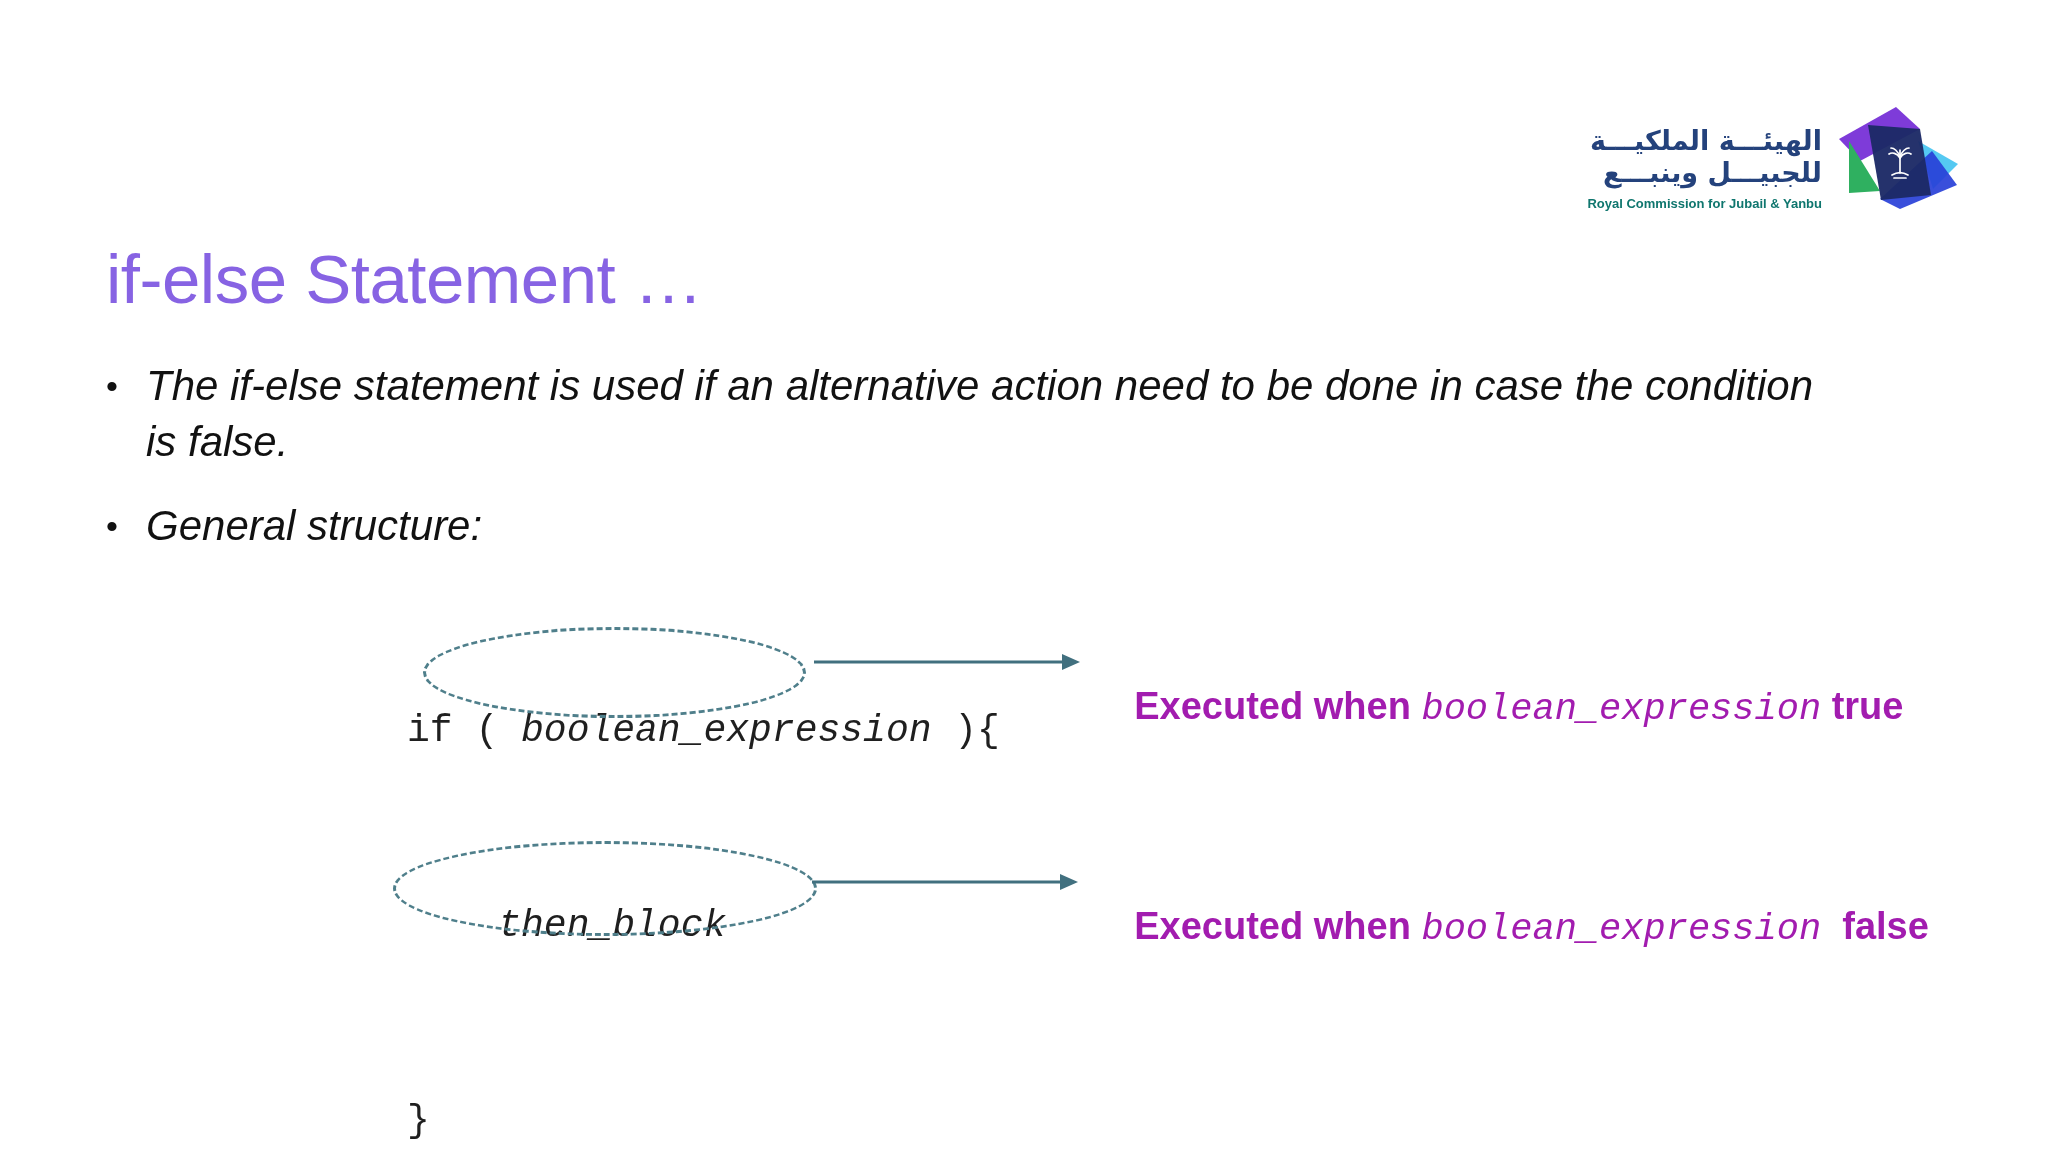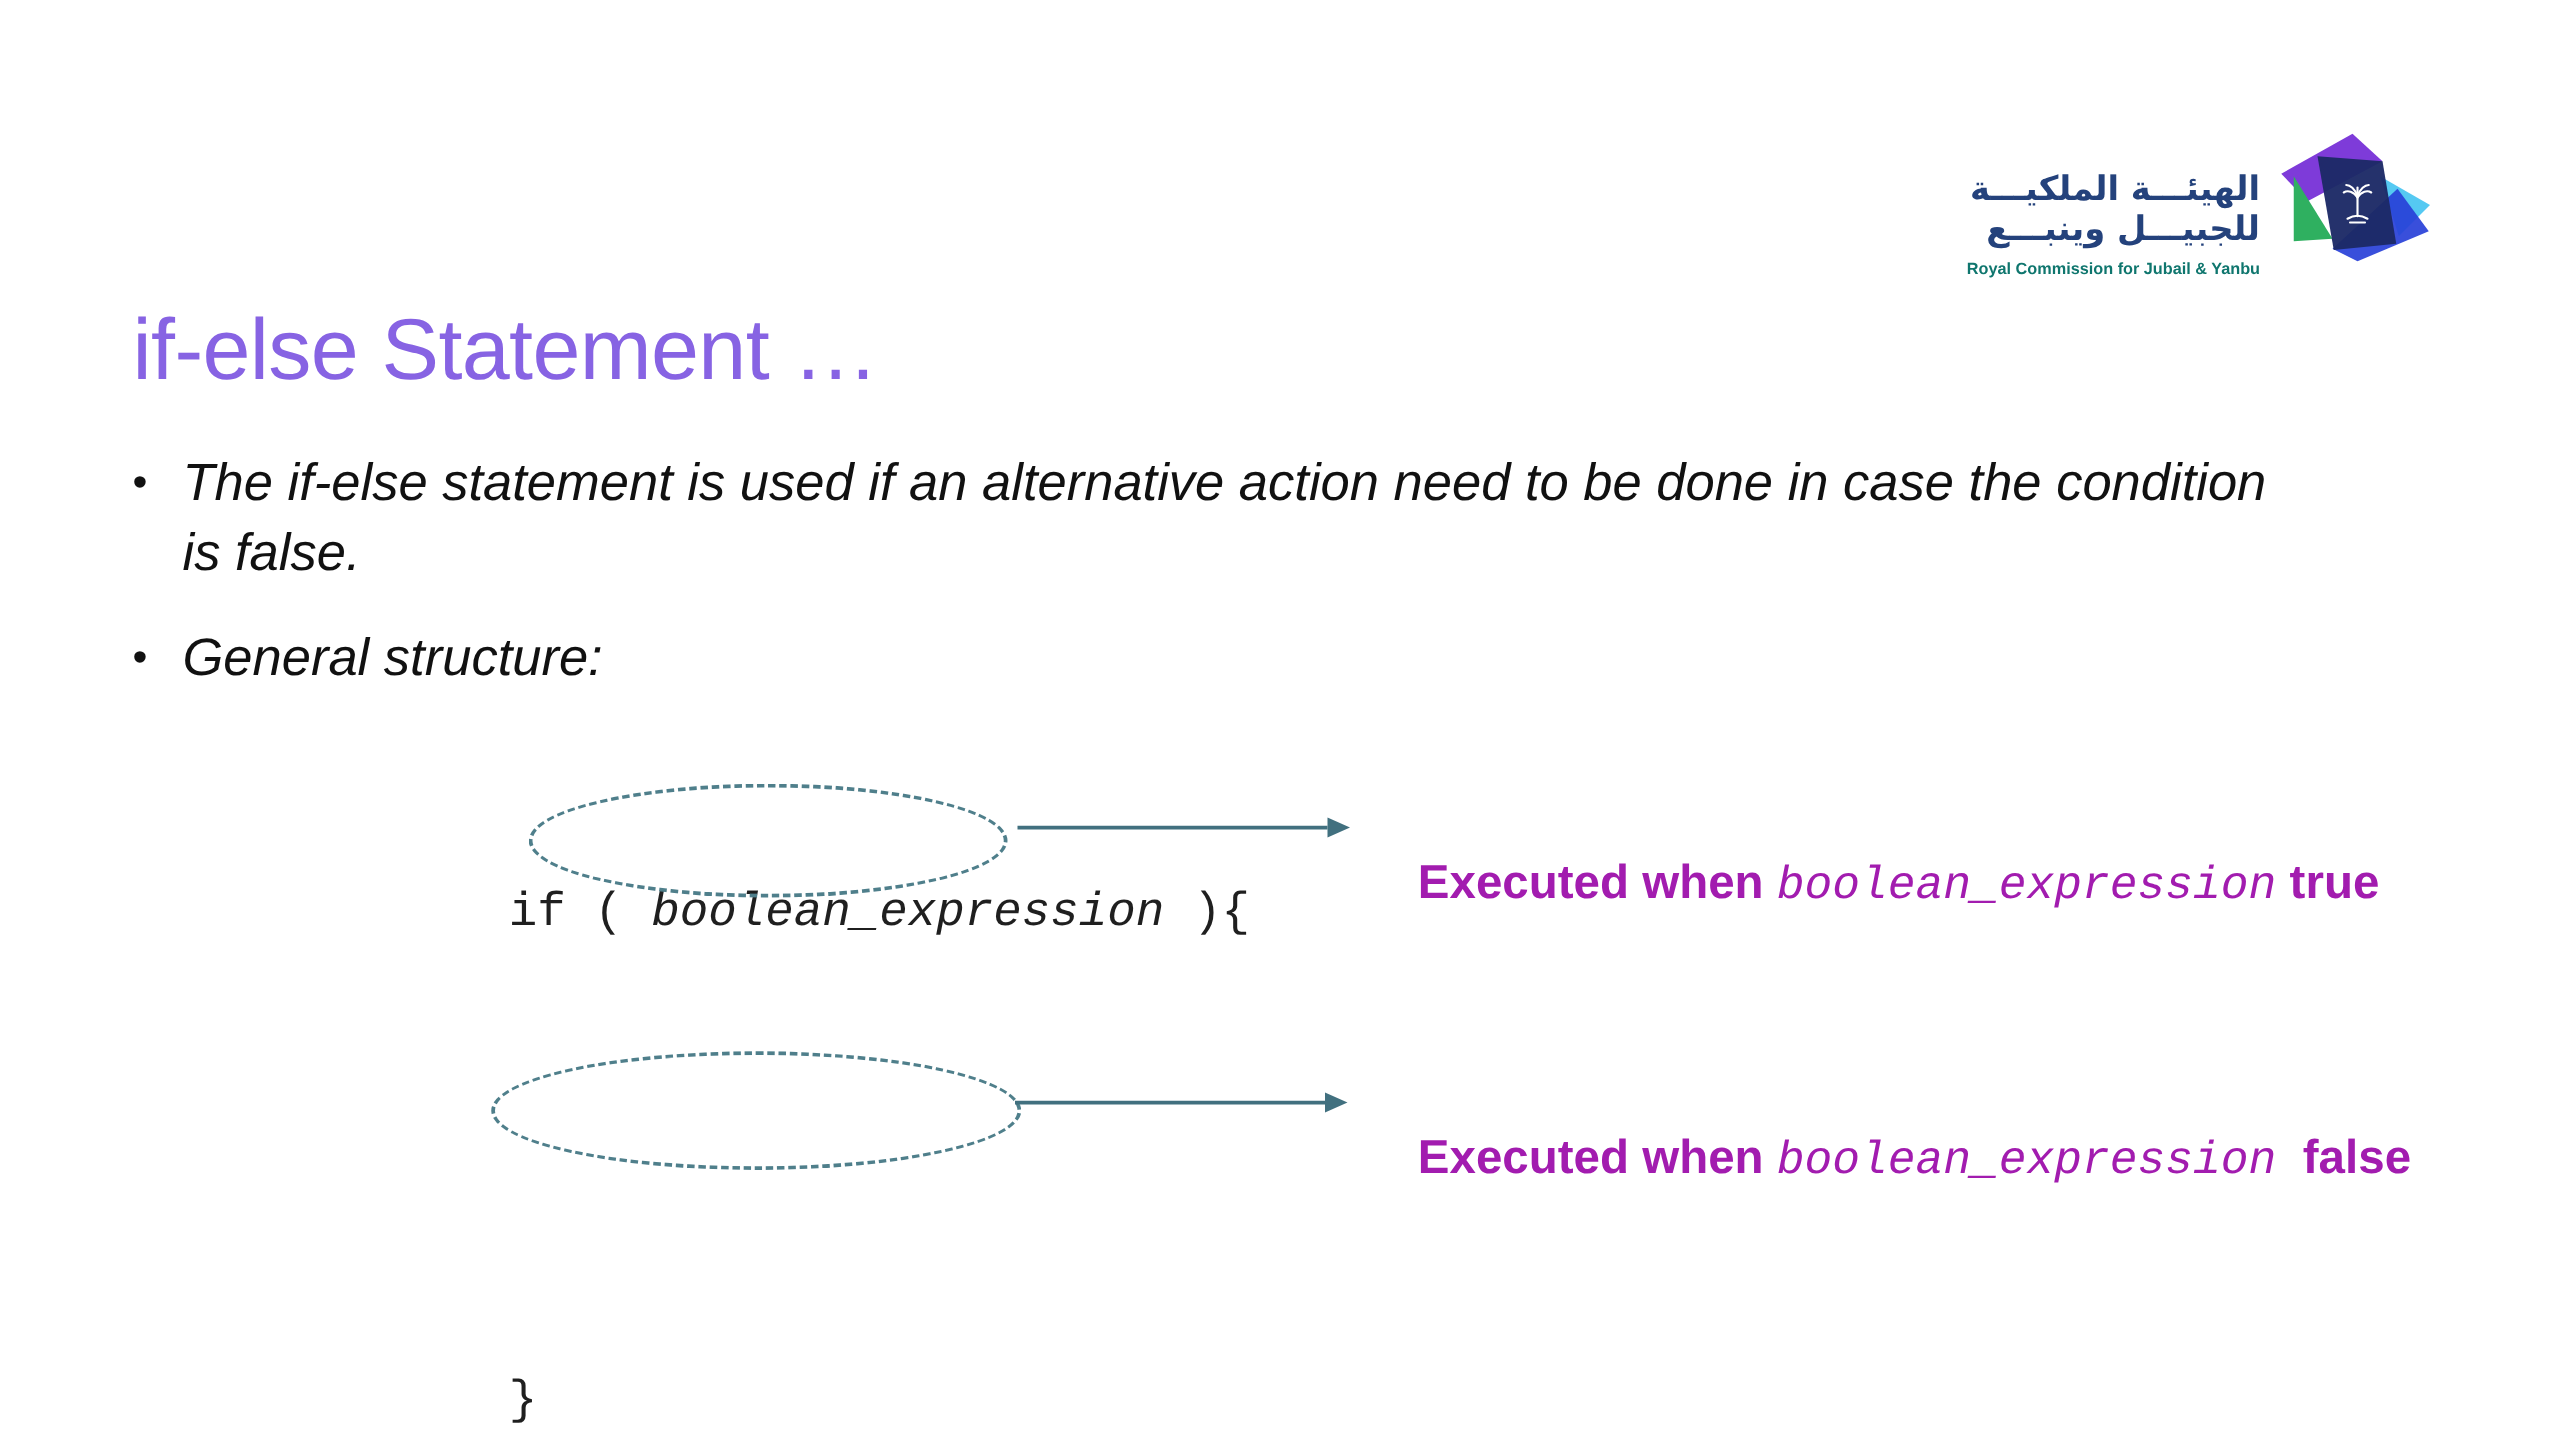--- a/index.html
+++ b/index.html
@@ -5,21 +5,21 @@
   html,body{margin:0;padding:0;background:#e8e8e8;}
   .slide{
     position:relative;
     width:2048px;height:1152px;
     background:#ffffff;
     overflow:hidden;
     font-family:"Liberation Sans",sans-serif;
     color:#1c1c1c;
   }
   
-  .logo{position:absolute;top:100px;right:76px;display:flex;align-items:flex-end;gap:14px;}
+  .logo{position:absolute;top:100px;right:62px;display:flex;align-items:center;gap:14px;}
   .logo-text{display:flex;flex-direction:column;align-items:flex-end;padding-top:14px;}
   .logo-ar{
     direction:rtl;
     font-family:"DejaVu Sans",sans-serif;
     font-weight:bold;
     color:#24427C;
     font-size:27px;line-height:32px;
     letter-spacing:0px;
   }
   .logo-en{
@@ -112,21 +112,21 @@
     <span class="marker">•</span>
     <span class="btext">The if-else statement is used if an alternative action need to be done in case the condition is false.</span>
   </div>
   <div class="bullet b2">
     <span class="marker">•</span>
     <span class="btext">General structure:</span>
   </div>
 
   <div class="code">
     <div><span>if ( </span><i>boolean_expression</i><span> ){</span></div>
-    <div><span>    </span></div>
+    <div><span>    </span><i>then_block</i></div>
     <div>}</div>
     
     
     
   </div>
 
   <div class="ellipse e1"></div>
   <div class="ellipse e2"></div>
 
   <svg class="arrow a1" width="272" height="26" xmlns="http://www.w3.org/2000/svg">

